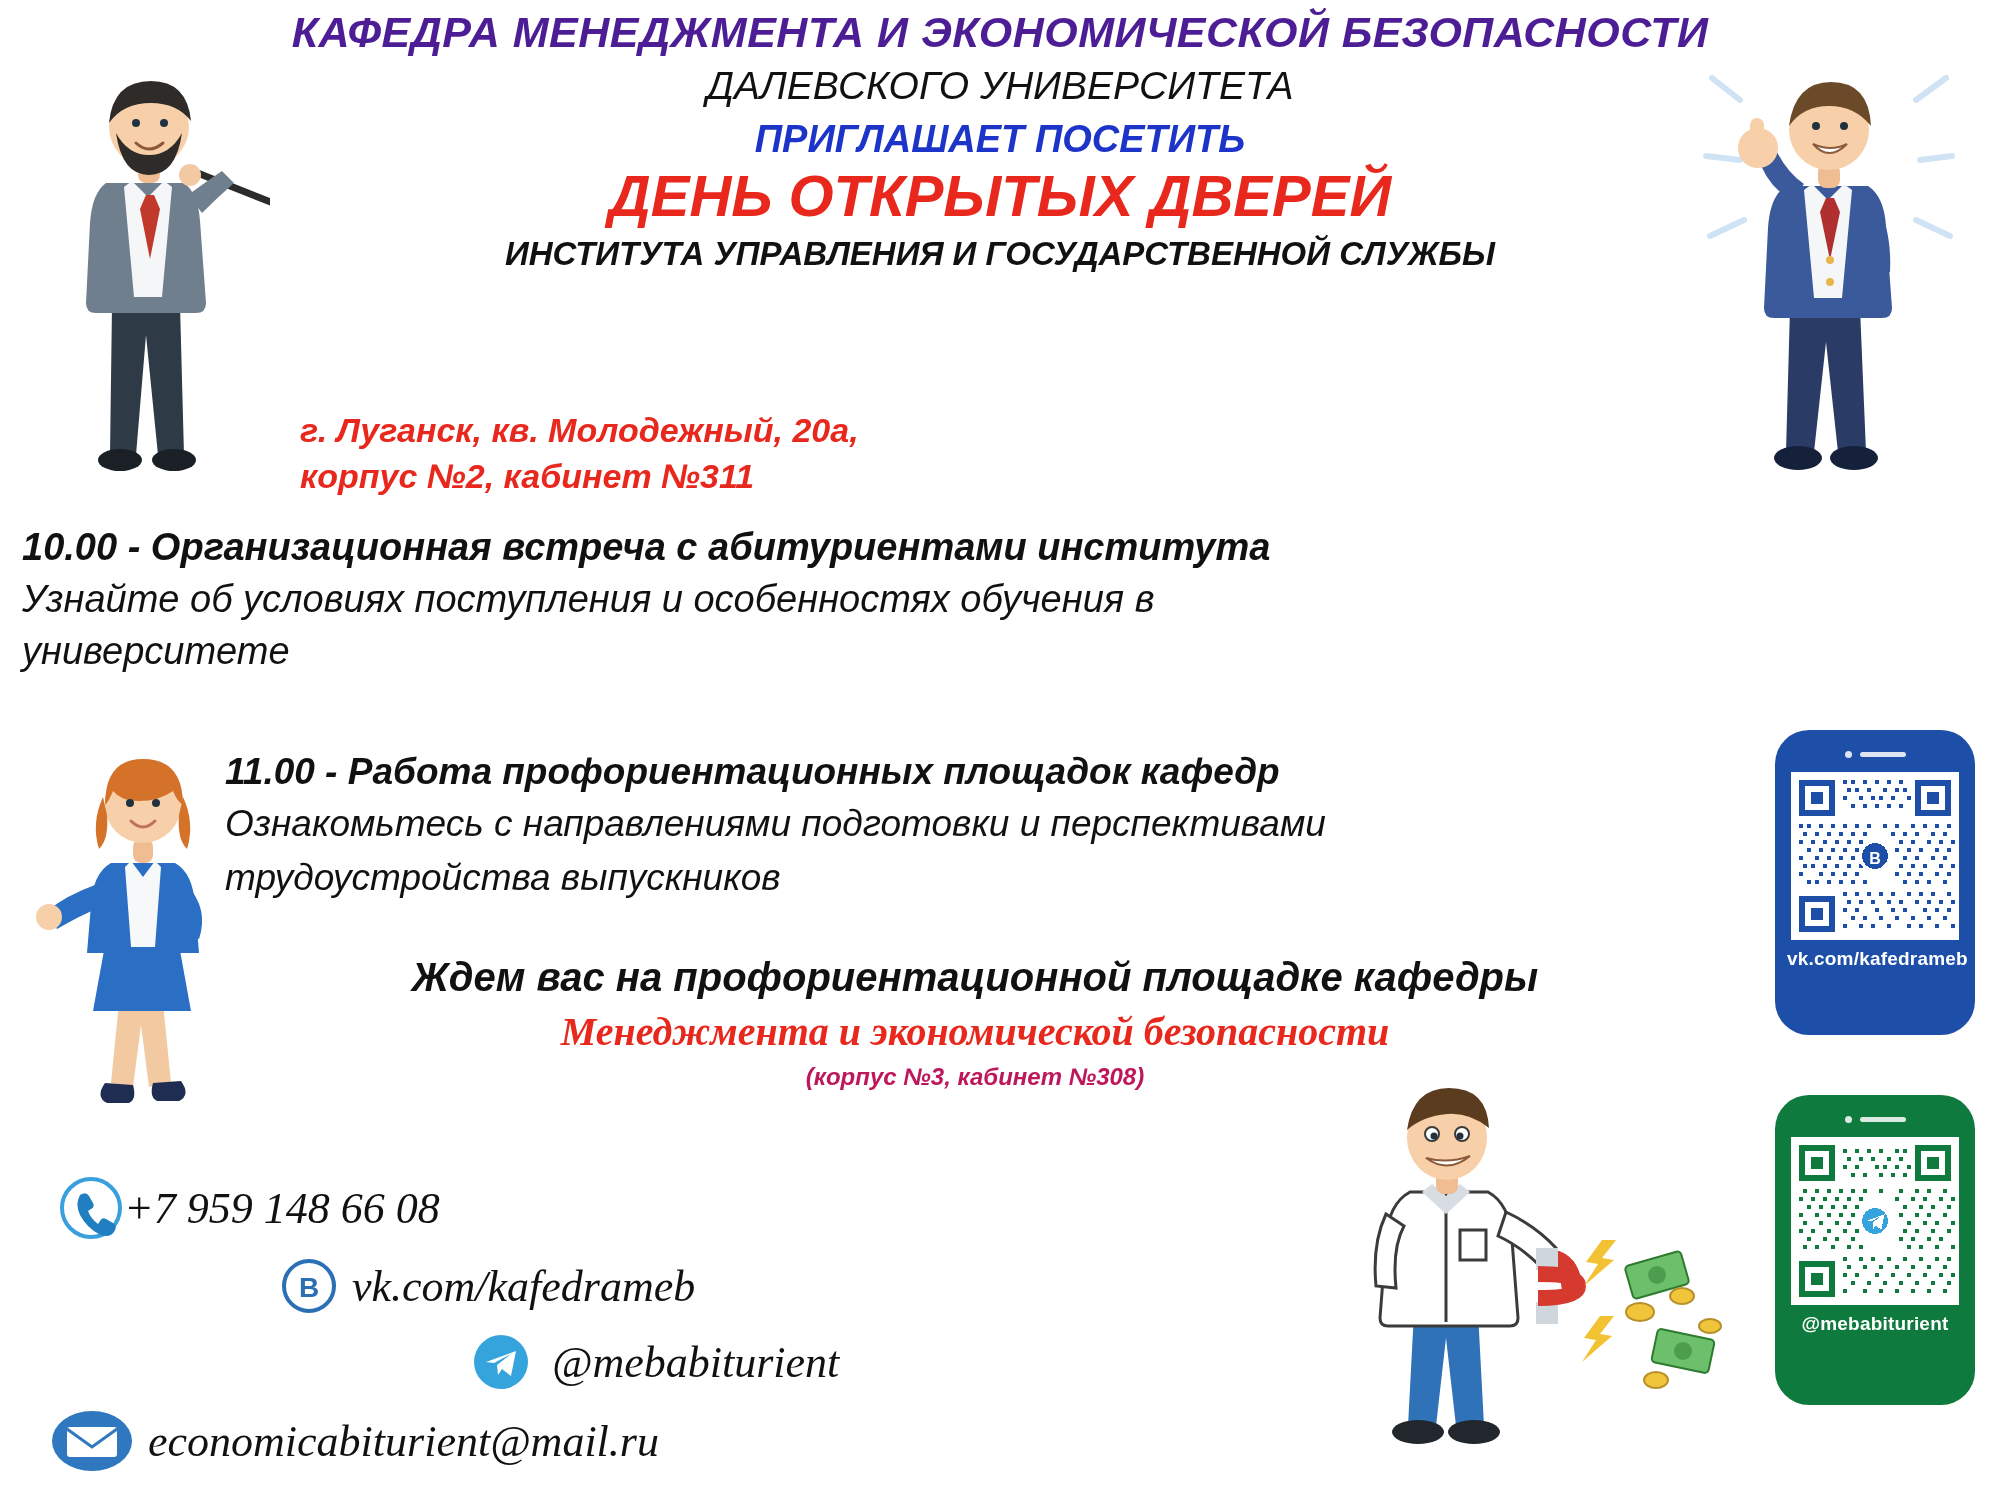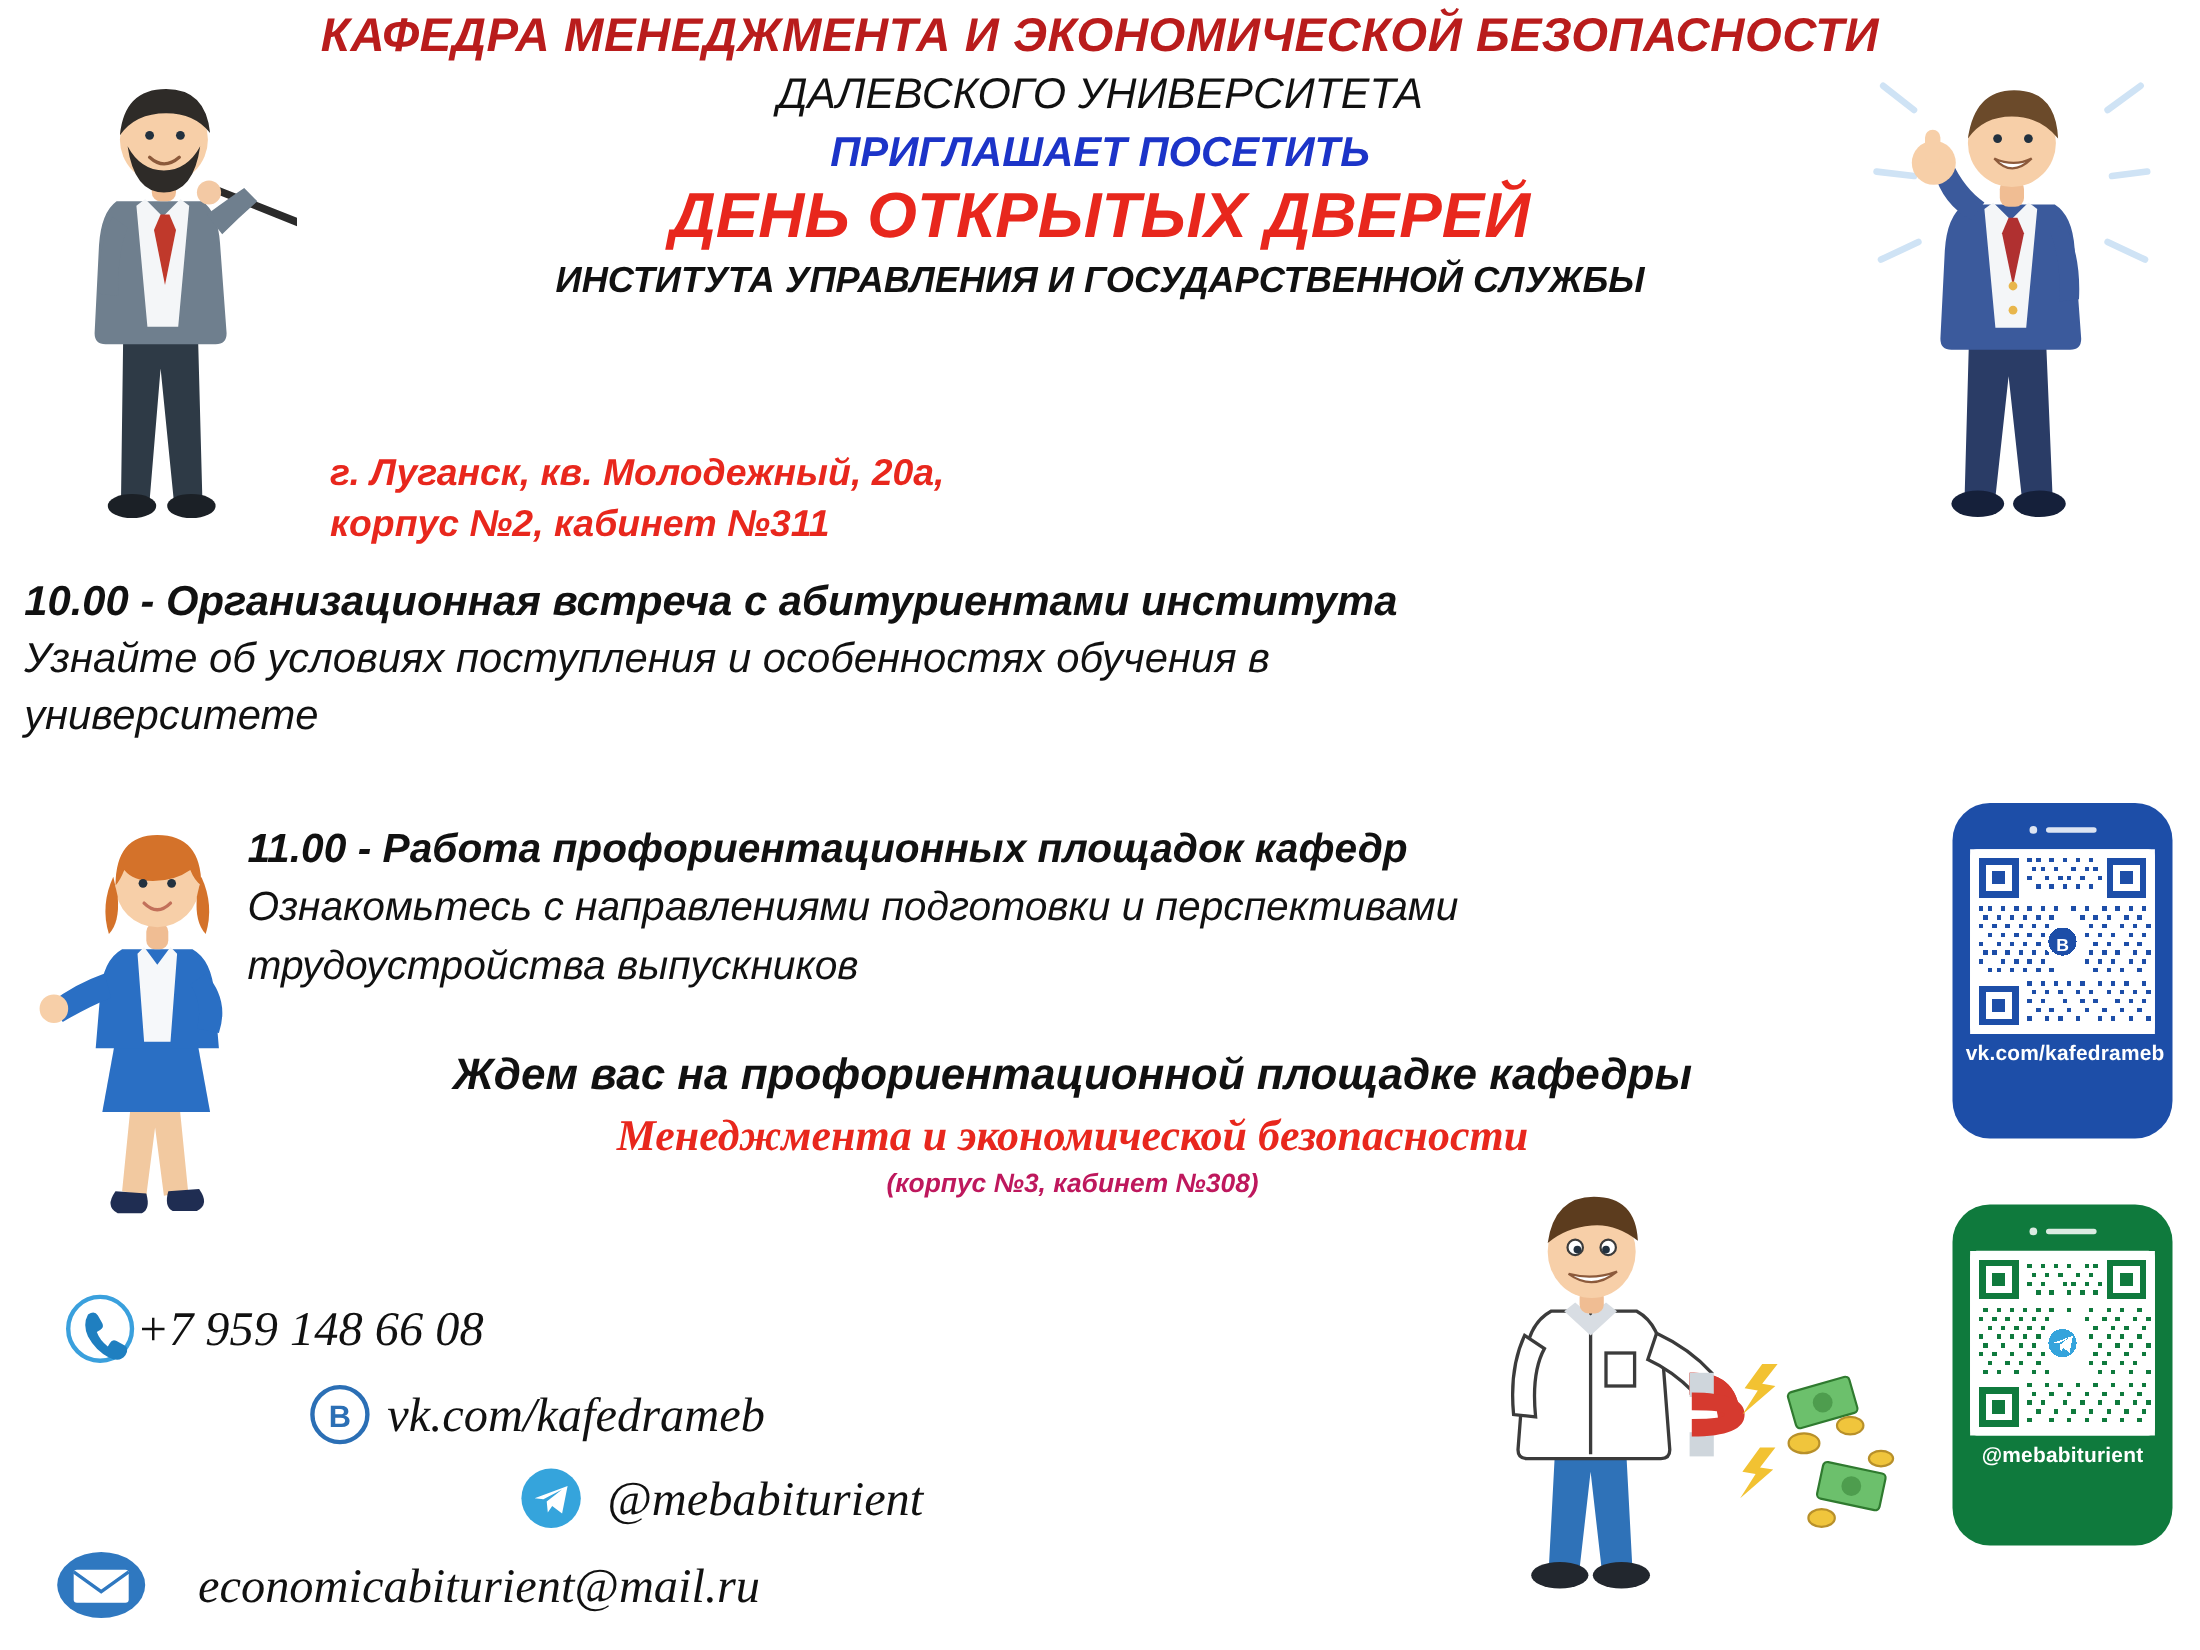--- a/index.html
+++ b/index.html
@@ -23,21 +23,21 @@
 
   
   .header {
     position: absolute;
     left: 0;
     top: 10px;
     width: 2000px;
     text-align: center;
   }
   .h-dept {
-    color: #b91c1c;
+    color: #4c1d95;
     font-weight: bold;
     font-style: italic;
     font-size: 43px;
     letter-spacing: 0.5px;
     line-height: 1.05;
     white-space: nowrap;
   }
   .h-univ {
     color: #111111;
     font-style: italic;
@@ -186,21 +186,21 @@
   .c-row .txt {
     color: #111111;
     font-style: italic;
     font-size: 44px;
     font-family: "Liberation Serif", serif;
     white-space: nowrap;
   }
   .c-phone { margin-left: 18px; }
   .c-vk    { margin-left: 240px; }
   .c-tg    { margin-left: 430px; }
-  .c-mail  { margin-left: 10px; gap: 32px; }
+  .c-mail  { margin-left: 10px; }
 
   .icon-circle {
     flex: 0 0 auto;
     display: inline-flex;
     align-items: center;
     justify-content: center;
   }
 
   
   .phone {

